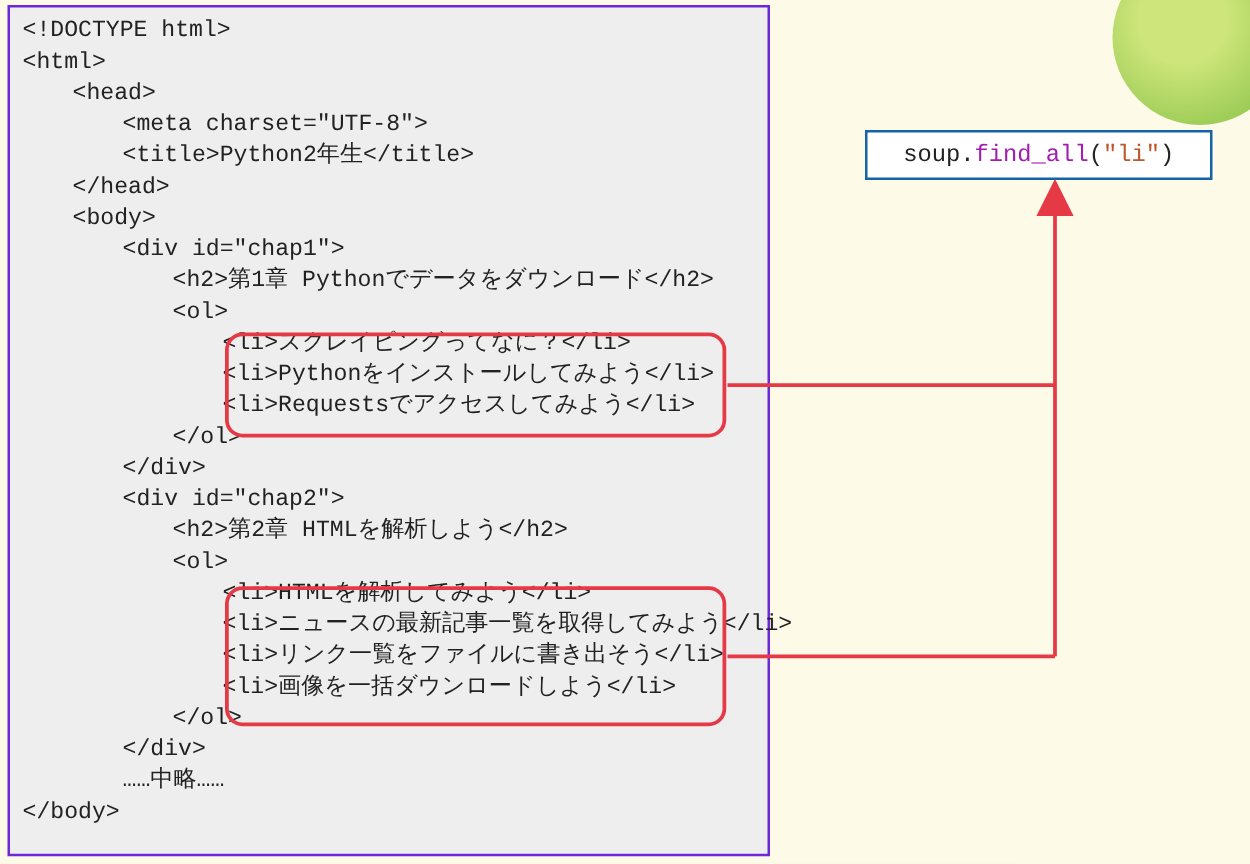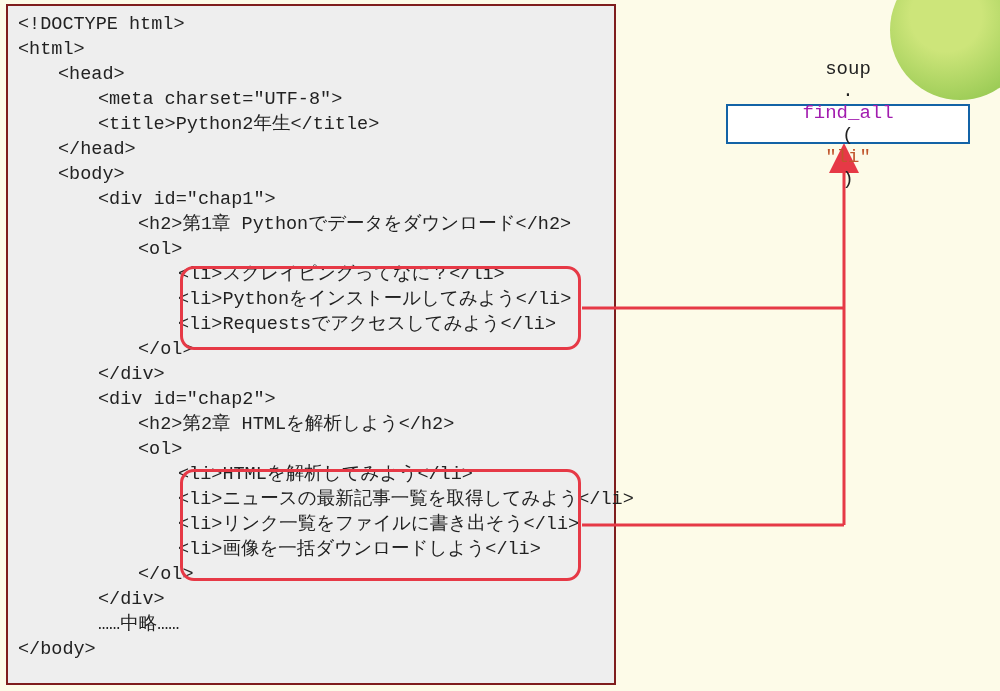--- a/index.html
+++ b/index.html
@@ -16,21 +16,21 @@
     width:140px; height:140px;
     border-radius:50%;
     background:radial-gradient(circle at 40% 40%,#cde57a 30%,#8bc34a 90%);
     z-index:0;
   }
   .code-panel {
     position:absolute;
     left:6px; top:4px;
     width:610px; height:681px;
     background:#eeeeee;
-    border:2px solid #7f1d1d;
+    border:2px solid #6d28d9;
     padding:6px 6px 6px 10px;
     z-index:2;
   }
   pre { font-family:inherit; font-size:18.5px; line-height:25px; color:#222; white-space:pre; }
   .indent1 { display:inline-block; width:40px; }
   .indent2 { display:inline-block; width:80px; }
   .indent3 { display:inline-block; width:120px; }
   .indent4 { display:inline-block; width:160px; }
 
   .hl-box {
@@ -39,27 +39,26 @@
     border-radius:14px;
     z-index:3;
     pointer-events:none;
   }
   .hl1 { left:180px; top:266px; width:401px; height:84px; }
   .hl2 { left:180px; top:469px; width:401px; height:112px; }
 
   .py-call {
     position:absolute;
     right:30px; top:104px;
-    width:244px; height:40px;
+    width:278px; height:40px;
     background:#ffffff;
     border:2px solid #1363a6;
     display:flex; align-items:center; justify-content:center;
     font-size:19px;
     z-index:3;
-    flex-direction:column;
   }
   .py-obj { color:#222; }
   .py-func { color:#a21caf; }
   .py-str { color:#c0562d; }
 
   svg.arrows {
     position:absolute;
     left:0; top:0;
     width:1000px; height:691px;
     z-index:2;

